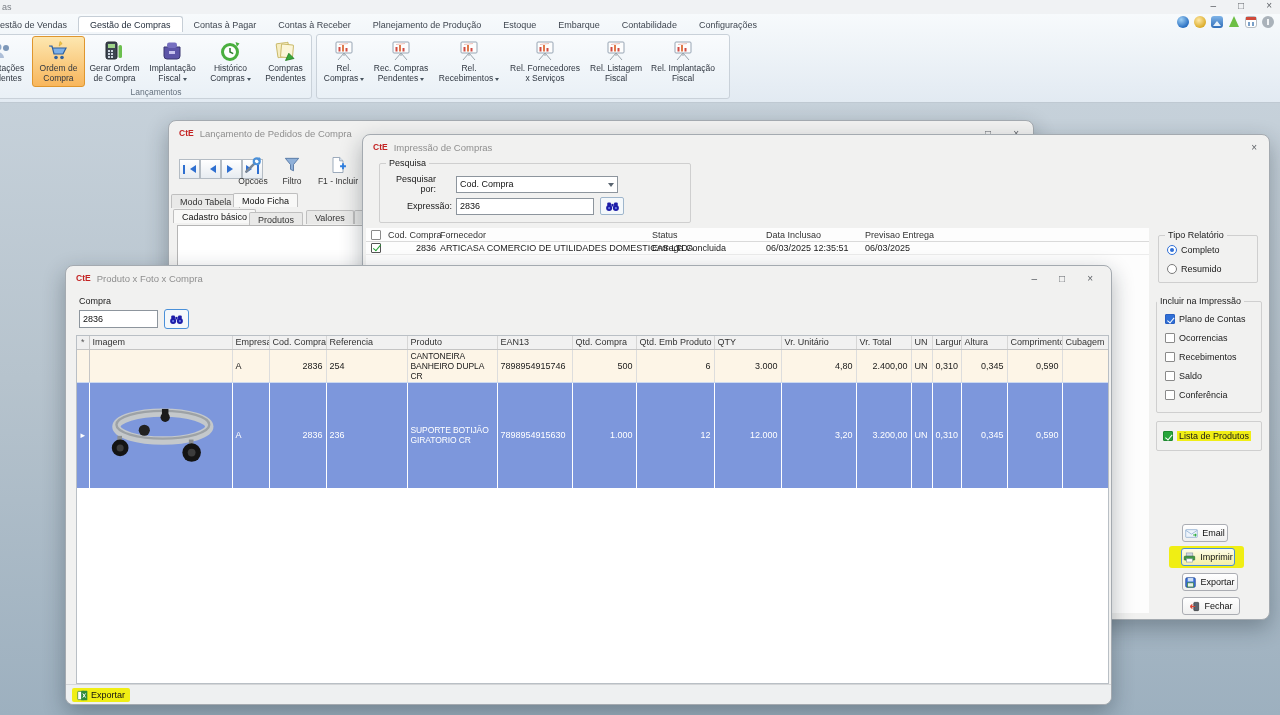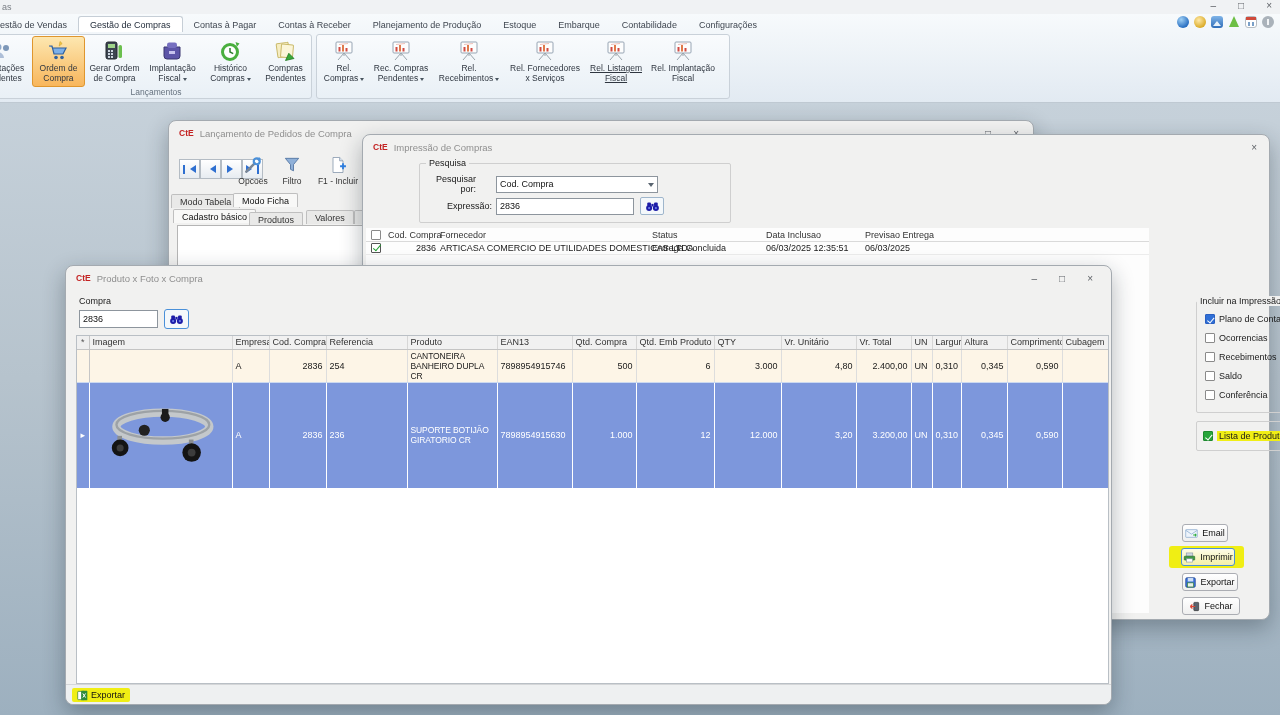--- a/index.html
+++ b/index.html
@@ -46,21 +46,21 @@
   .client { position:absolute; left:0; top:103px; width:1280px; height:612px;
     background:linear-gradient(180deg,#c6d1da 0%, #b6c3cd 45%, #9db0bf 100%); }
 
   
   .win { position:absolute; background:#f1f1f0; border:1px solid #a4aab0; border-radius:8px;
     box-shadow:0 8px 22px rgba(20,30,40,.32); }
   .tb { height:24px; display:flex; align-items:center; gap:6px; padding:0 10px; font-size:9.5px; color:#8f8f8f; }
   .logo { color:#c32222; font-weight:bold; font-size:8.5px; }
   .wc { display:flex; gap:22px; margin-left:auto; color:#5f6368; font-size:10px; }
 
-  .group { position:absolute; border:1px solid #cfcfcf; border-radius:2px;margin-left:40px; }
+  .group { position:absolute; border:1px solid #cfcfcf; border-radius:2px; }
   .glabel { position:absolute; top:-6px; left:6px; background:#f1f1f0; padding:0 3px; font-size:9px; color:#202020; white-space:nowrap; }
 
   .inp { background:#fff; border:1px solid #8d959d; font-size:9px; color:#111; display:flex; align-items:center; padding:0 3px; }
   .combo { background:#fff; border:1px solid #8d959d; font-size:9px; color:#111; display:flex; align-items:center; justify-content:space-between; padding:0 3px; }
   .combo.dis { background:#fafafa; color:#9aa0a6; border-color:#c9cdd1; }
   .car { width:0; height:0; border:3px solid transparent; border-top:4px solid #5a6570; margin-top:4px; }
   .combo.dis .car { border-top-color:#b3b8bd; }
 
   .btn { position:absolute; display:flex; align-items:center; justify-content:center; gap:4px;
     background:linear-gradient(#ffffff,#efefef); border:1px solid #abadb3; border-radius:3px;
@@ -283,21 +283,21 @@
                   <rect x="6.5" y="8" width="2" height="4.5" fill="#d24a43"></rect>
                   <rect x="10" y="6" width="2" height="6.5" fill="#e07a4a"></rect>
                   <rect x="13.5" y="9" width="2" height="3.5" fill="#d24a43"></rect>
                   <path d="M7 5.5l9-1" stroke="#e8b0a8" stroke-width=".8"></path>
                   <path d="M12 14l-6 7M12 14l6 7M12 14v3" stroke="#9aa5ad" stroke-width="1"></path>
                 </svg>
             </span>
             <span>Rel. Fornecedores</span>
             <span>x Serviços</span>
           </div>
-          <div class="rbtn" style="width:58px;text-decoration:underline;">
+          <div class="rbtn" style="width:58px;">
             <span class="ricon">
               <svg viewBox="0 0 24 24" width="24" height="24">
                   <rect x="4" y="3" width="16" height="11" rx="1" fill="#fdfdfd" stroke="#97a5b4"></rect>
                   <rect x="6.5" y="8" width="2" height="4.5" fill="#d24a43"></rect>
                   <rect x="10" y="6" width="2" height="6.5" fill="#e07a4a"></rect>
                   <rect x="13.5" y="9" width="2" height="3.5" fill="#d24a43"></rect>
                   <path d="M7 5.5l9-1" stroke="#e8b0a8" stroke-width=".8"></path>
                   <path d="M12 14l-6 7M12 14l6 7M12 14v3" stroke="#9aa5ad" stroke-width="1"></path>
                 </svg>
             </span>
@@ -454,20 +454,31 @@
             <span class="ck greencheck"></span>
           </span>
         <span class="lc num" style="width:52px;">2836</span>
         <span class="lc" style="width:212px;">ARTICASA COMERCIO DE UTILIDADES DOMESTICAS LTDA</span>
         <span class="lc" style="width:114px;">Entrega Concluida</span>
         <span class="lc" style="width:99px;">06/03/2025 12:35:51</span>
         <span class="lc" style="width:92px;">06/03/2025</span>
       </div>
     </div>
 
+    <div class="group" style="left:795px;top:100px;width:100px;height:48px;">
+      <span class="glabel">Tipo Relatório</span>
+      <div class="ckrow" style="left:8px;top:9px;">
+        <span class="rd sel"></span>
+        <span>Completo</span>
+      </div>
+      <div class="ckrow" style="left:8px;top:28px;">
+        <span class="rd"></span>
+        <span>Resumido</span>
+      </div>
+    </div>
 
     <div class="group" style="left:793px;top:166px;width:106px;height:112px;">
       <span class="glabel" style="left:0;">Incluir na Impressão</span>
       <div class="ckrow" style="left:8px;top:12px;">
         <span class="ck blue"></span>
         <span>Plano de Contas</span>
       </div>
       <div class="ckrow" style="left:8px;top:31px;">
         <span class="ck"></span>
         <span>Ocorrencias</span>

